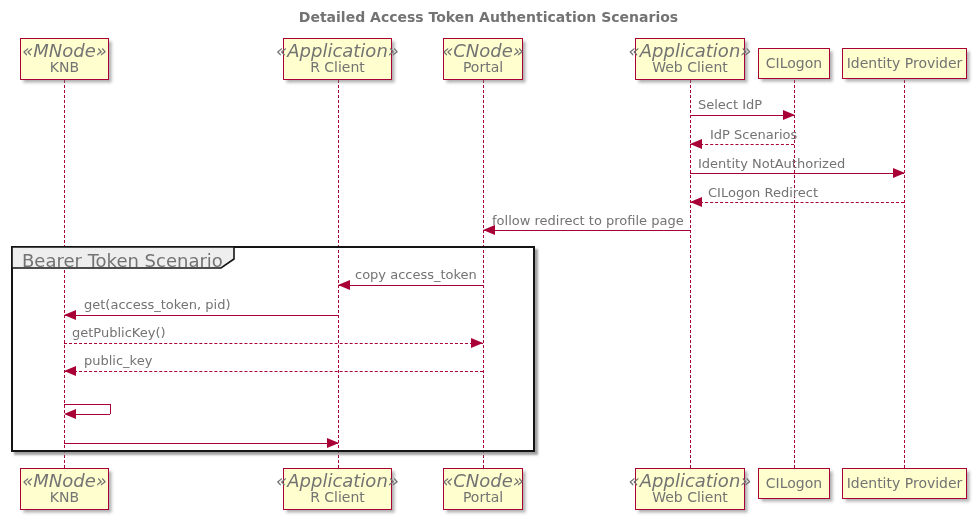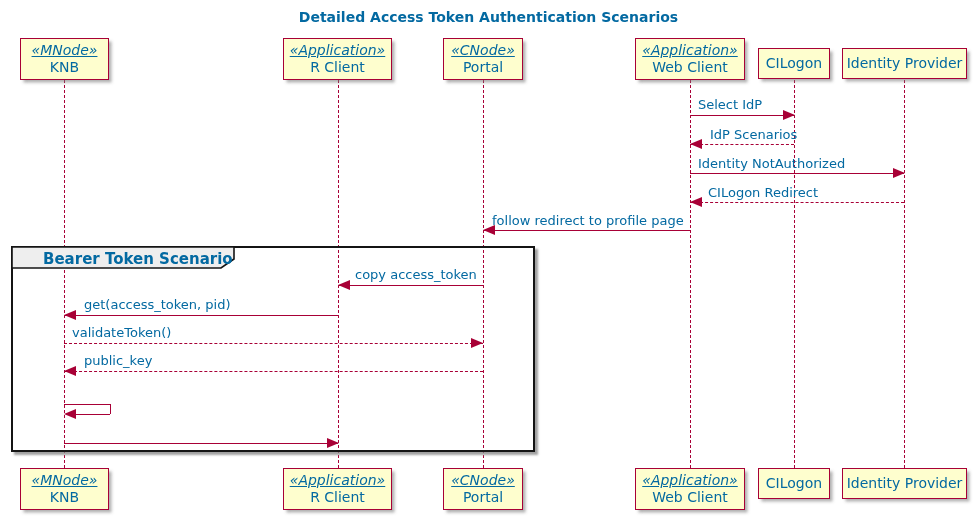--- a/index.html
+++ b/index.html
@@ -1,56 +1,56 @@
 <!DOCTYPE html>
 <html><head>
 <meta charset="utf-8">
 <style>
   html,body { margin:0; padding:0; background:#ffffff; }
   #canvas {
     position:relative; width:977px; height:526px; background:#ffffff;
-    font-family:"DejaVu Sans","Liberation Sans",sans-serif; color:#0369a1;
+    font-family:"DejaVu Sans","Liberation Sans",sans-serif; color:#737373;
     overflow:hidden;
   }
   .title {
     position:absolute; top:9px; left:0; width:977px; text-align:center;
     font-size:14px; font-weight:bold; white-space:nowrap;
   }
   .lifeline {
     position:absolute; top:80px; height:388px; width:0;
     border-left:1px dashed #A80036;
   }
   .pbox {
     position:absolute; box-sizing:border-box;
     background:#FEFECE; border:1.6px solid #A80036;
     box-shadow:2.5px 2.5px 3px rgba(120,120,120,0.6);
     display:flex; flex-direction:column; align-items:center; justify-content:center;
     text-align:center;
   }
-  .stereo { font-size:14px; font-style:italic; line-height:17px; white-space:nowrap;text-decoration:underline; }
+  .stereo { font-size:18px; font-style:italic; line-height:17px; white-space:nowrap; }
   .pname  { font-size:14px; line-height:17px; white-space:nowrap; }
   .msg-label {
     position:absolute; font-size:13px; line-height:15px; white-space:nowrap;
   }
   .mline { position:absolute; height:0; }
   .solid  { border-top:1.2px solid #A80036; }
   .dashed { border-top:1.2px dashed #A80036; }
   .vline { position:absolute; width:0; border-left:1.2px solid #A80036; }
   .head { position:absolute; width:0; height:0; }
   .head-r { border-top:5px solid transparent; border-bottom:5px solid transparent; border-left:12px solid #A80036; }
   .head-l { border-top:5px solid transparent; border-bottom:5px solid transparent; border-right:12px solid #A80036; }
   .frame {
     position:absolute; left:11px; top:246px; width:524px; height:206px;
     box-sizing:border-box; border:2px solid #141414;
     box-shadow:3px 3px 2px rgba(130,130,130,0.75);
     background:transparent;
   }
   .frame-label-shape { position:absolute; left:12px; top:247px; }
   .frame-label-text {
-    position:absolute; left:43px; top:250px; font-size:15px; font-weight:bold; white-space:nowrap;
+    position:absolute; left:22px; top:250px; font-size:18px; font-weight:normal; white-space:nowrap;
   }
 </style>
 </head>
 <body>
 
 <div id="canvas">
 
   <div class="title">Detailed Access Token Authentication Scenarios</div>
 
   <div class="lifeline" style="left:64px"></div>
@@ -133,21 +133,21 @@
   <div class="head head-l" style="left:483px;top:225px"></div>
 
   <div class="msg-label" style="left:355px;top:267px">copy access_token</div>
   <div class="mline solid" style="left:338px;top:285px;width:145px"></div>
   <div class="head head-l" style="left:338px;top:280px"></div>
 
   <div class="msg-label" style="left:84px;top:297px">get(access_token, pid)</div>
   <div class="mline solid" style="left:64px;top:315px;width:274px"></div>
   <div class="head head-l" style="left:64px;top:310px"></div>
 
-  <div class="msg-label" style="left:72px;top:325px">validateToken()</div>
+  <div class="msg-label" style="left:72px;top:325px">getPublicKey()</div>
   <div class="mline dashed" style="left:64px;top:343px;width:419px"></div>
   <div class="head head-r" style="left:471px;top:338px"></div>
 
   <div class="msg-label" style="left:84px;top:353px">public_key</div>
   <div class="mline dashed" style="left:64px;top:371px;width:419px"></div>
   <div class="head head-l" style="left:64px;top:366px"></div>
 
   <div class="mline solid" style="left:64px;top:404px;width:46px"></div>
   <div class="vline" style="left:110px;top:404px;height:10px"></div>
   <div class="mline solid" style="left:70px;top:414px;width:40px"></div>

